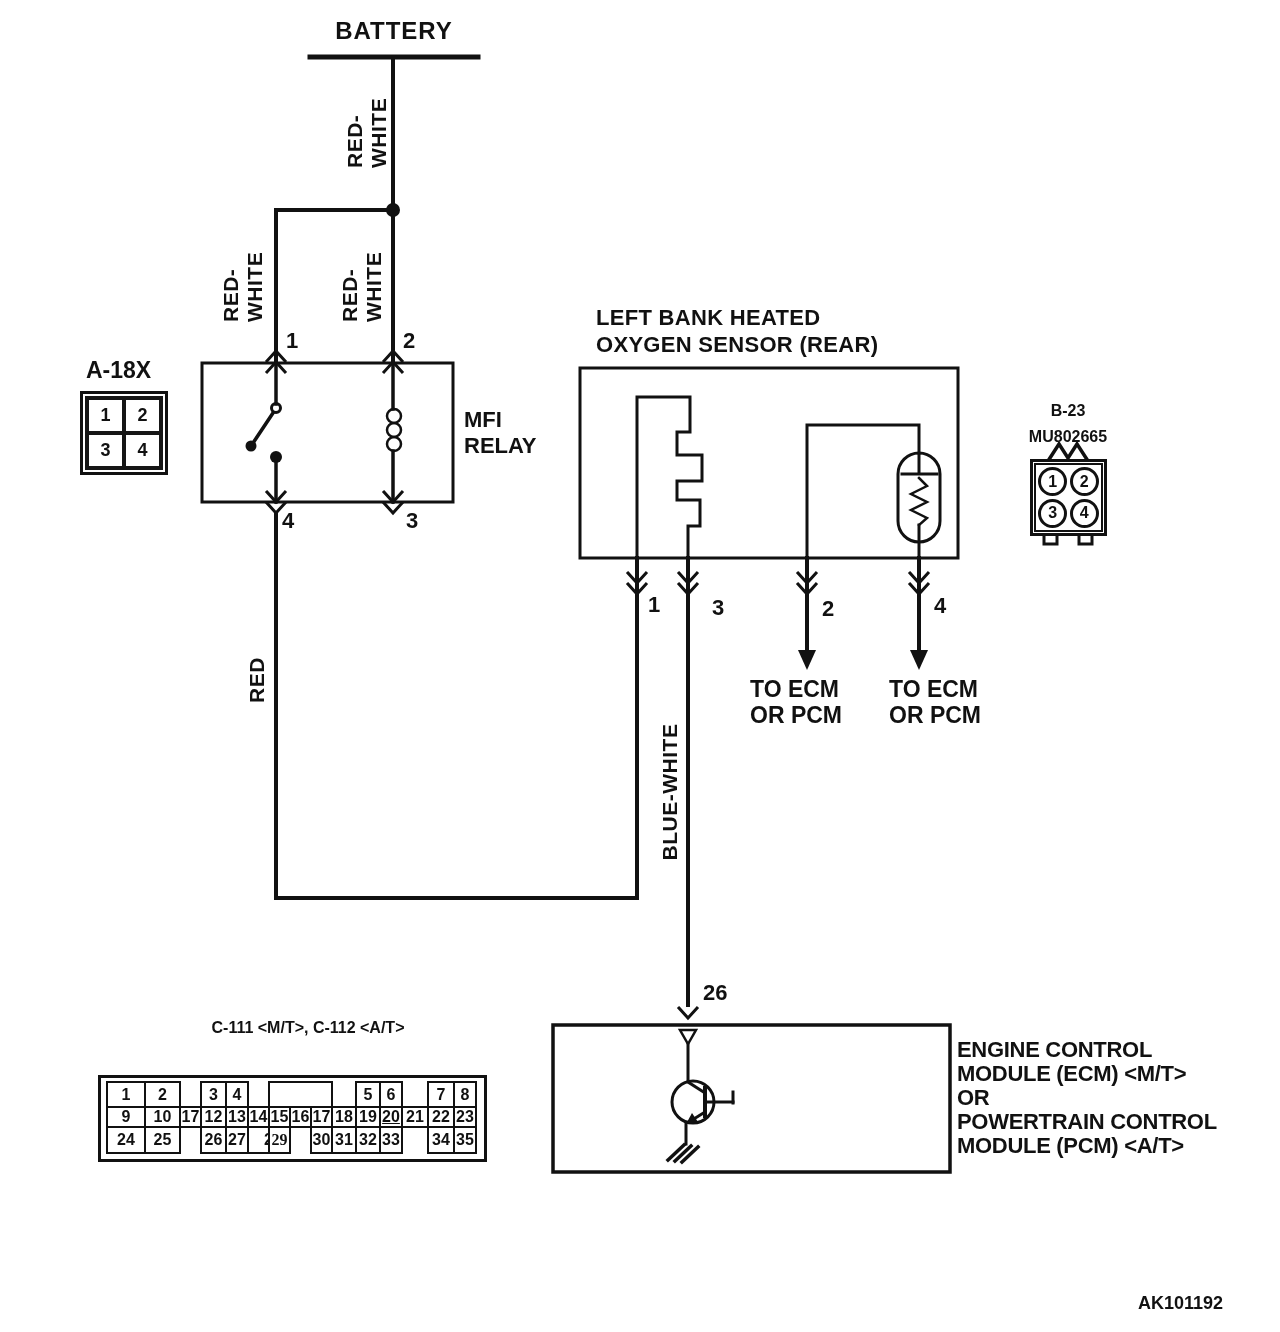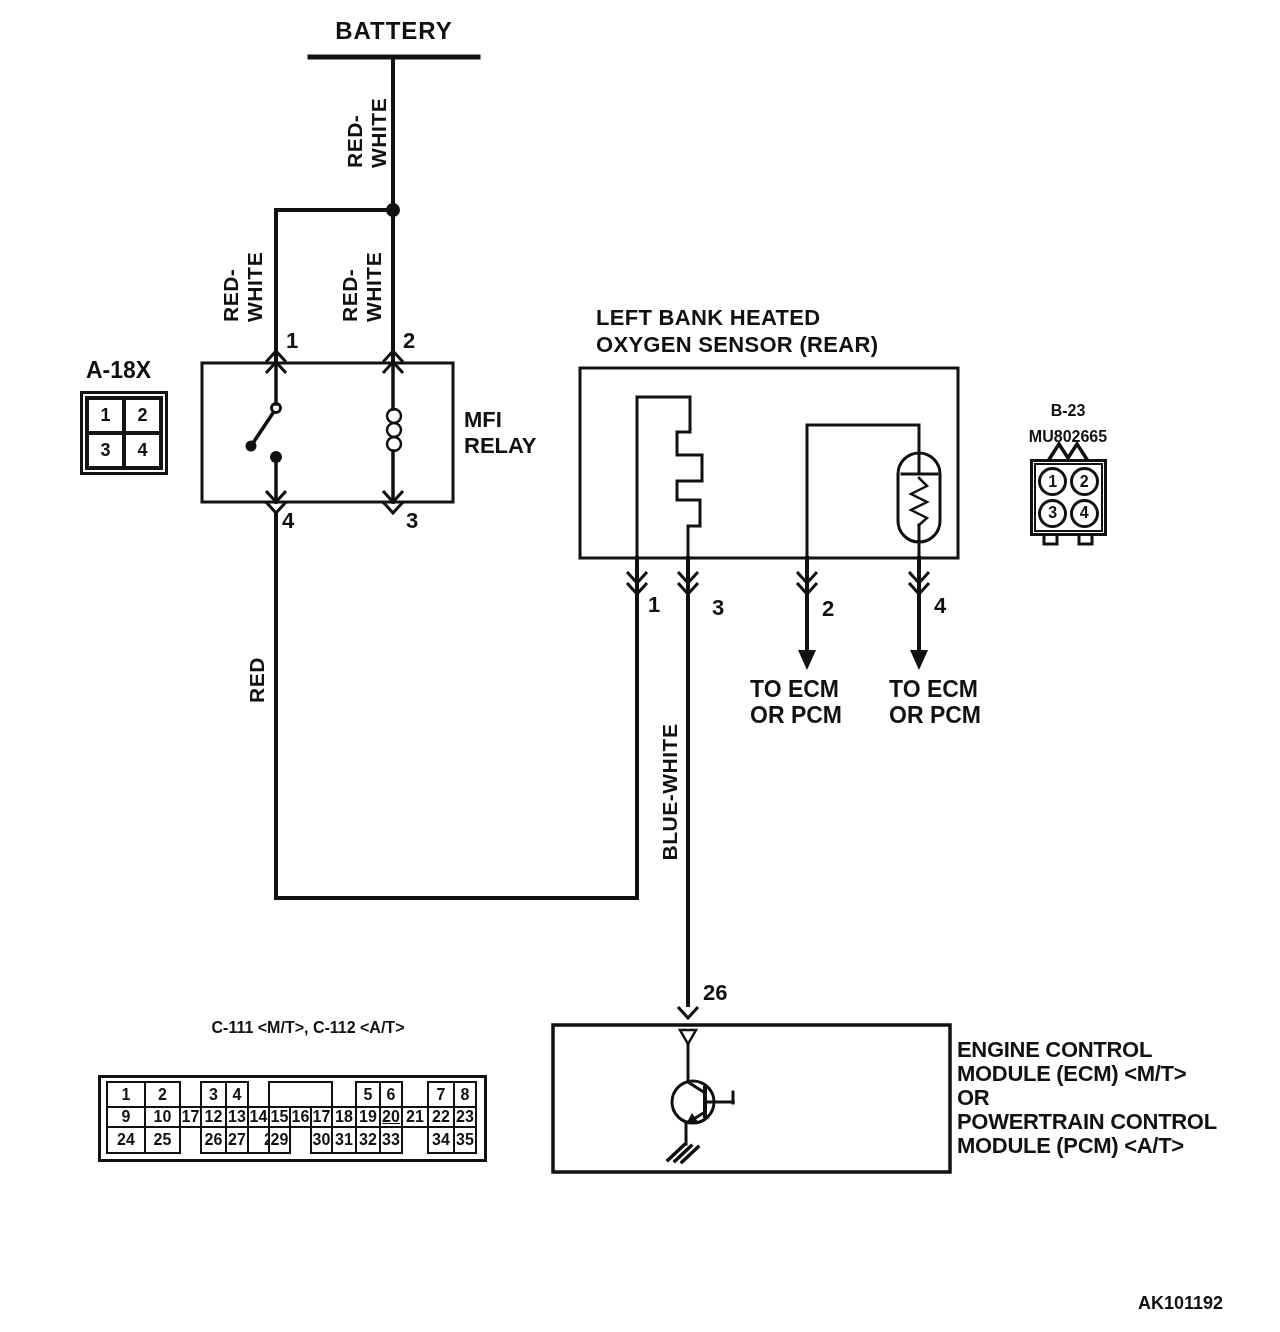--- a/index.html
+++ b/index.html
@@ -270,21 +270,21 @@
       <div class="pin-cell" style="grid-area: 2 / 11 / auto / span 1;">19</div>
       <div class="pin-cell" style="grid-area: 2 / 12 / auto / span 1; text-decoration: underline;">20</div>
       <div class="pin-cell" style="grid-area: 2 / 13 / auto / span 1;">21</div>
       <div class="pin-cell" style="grid-area: 2 / 14 / auto / span 1;">22</div>
       <div class="pin-cell" style="grid-area: 2 / 15 / auto / span 1;">23</div>
       <div class="pin-cell" style="grid-area: 3 / 1 / auto / span 1;">24</div>
       <div class="pin-cell" style="grid-area: 3 / 2 / auto / span 1;">25</div>
       <div class="pin-cell" style="grid-area: 3 / 4 / auto / span 1;">26</div>
       <div class="pin-cell" style="grid-area: 3 / 5 / auto / span 1;">27</div>
       <div class="pin-cell" style="grid-area: 3 / 6 / auto / span 1; padding-left: 24px;">28</div>
-      <div class="pin-cell" style="grid-area: 3 / 7 / auto / span 1;">29</div>
+      <div class="pin-cell" style="grid-area: 3 / 7 / auto / span 1; font-family: Liberation Serif, serif;">29</div>
       <div class="pin-cell" style="grid-area: 3 / 9 / auto / span 1;">30</div>
       <div class="pin-cell" style="grid-area: 3 / 10 / auto / span 1;">31</div>
       <div class="pin-cell" style="grid-area: 3 / 11 / auto / span 1;">32</div>
       <div class="pin-cell" style="grid-area: 3 / 12 / auto / span 1;">33</div>
       <div class="pin-cell" style="grid-area: 3 / 14 / auto / span 1;">34</div>
       <div class="pin-cell" style="grid-area: 3 / 15 / auto / span 1;">35</div>
     </div>
 </div>
 
 <div class="lbl" style="left:1138px;top:1294px;font-size:18px;">AK101192</div>

